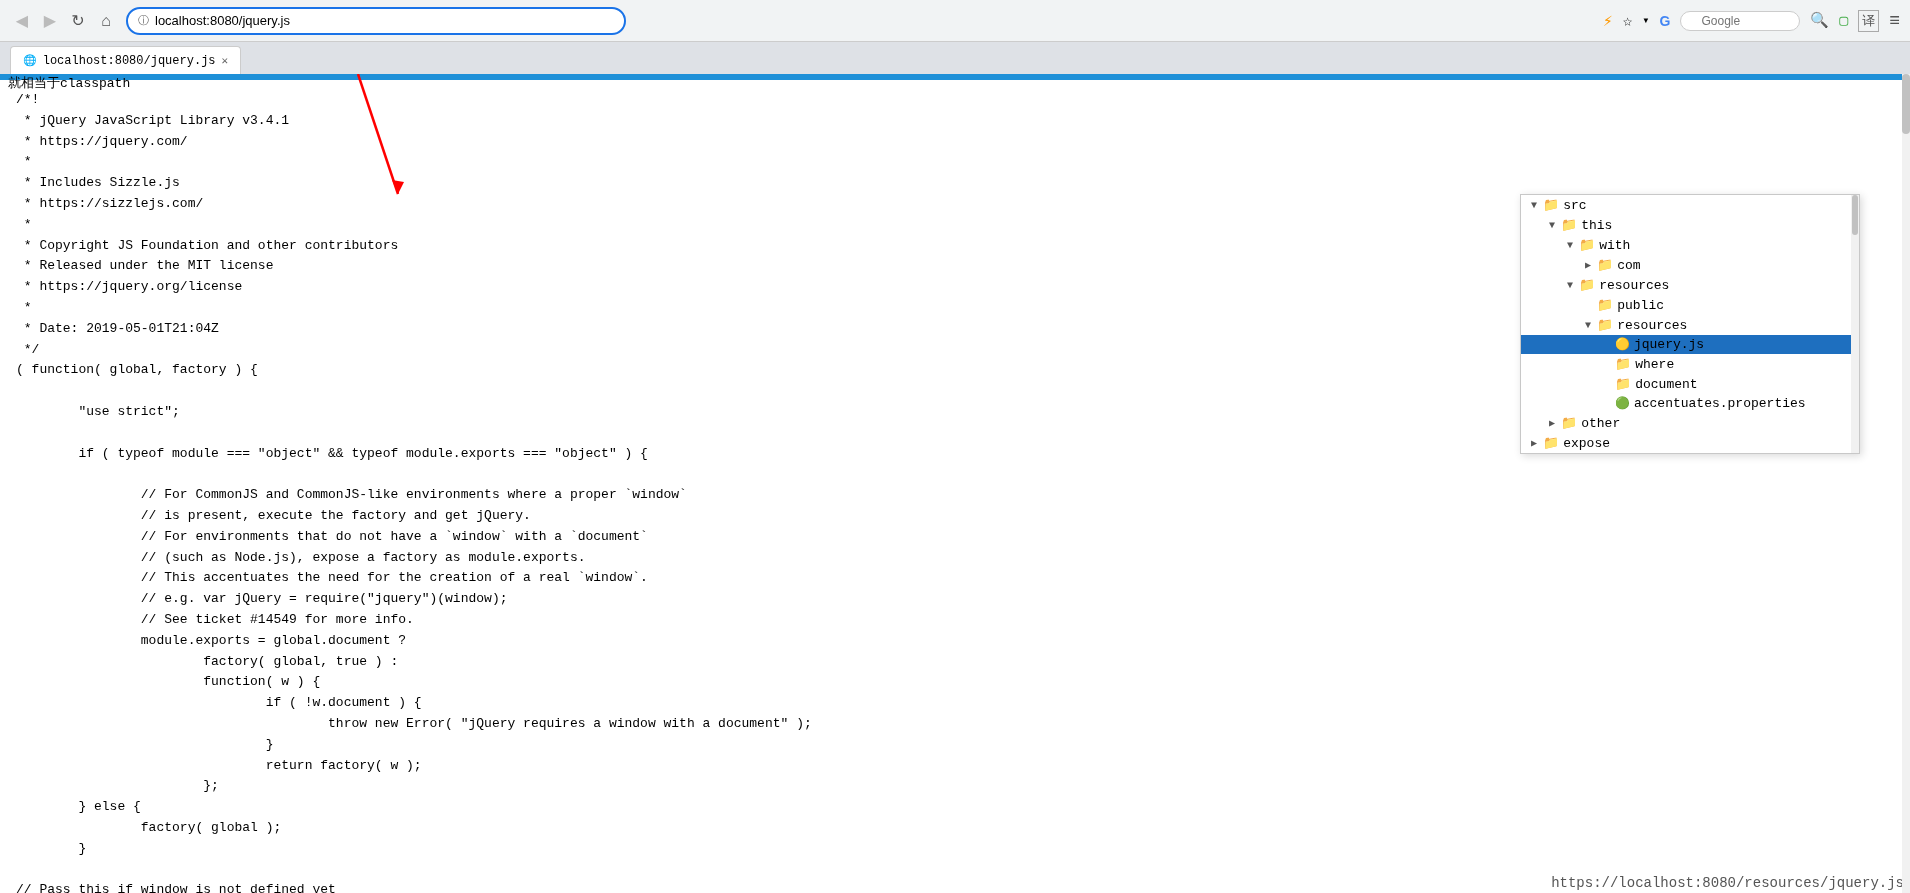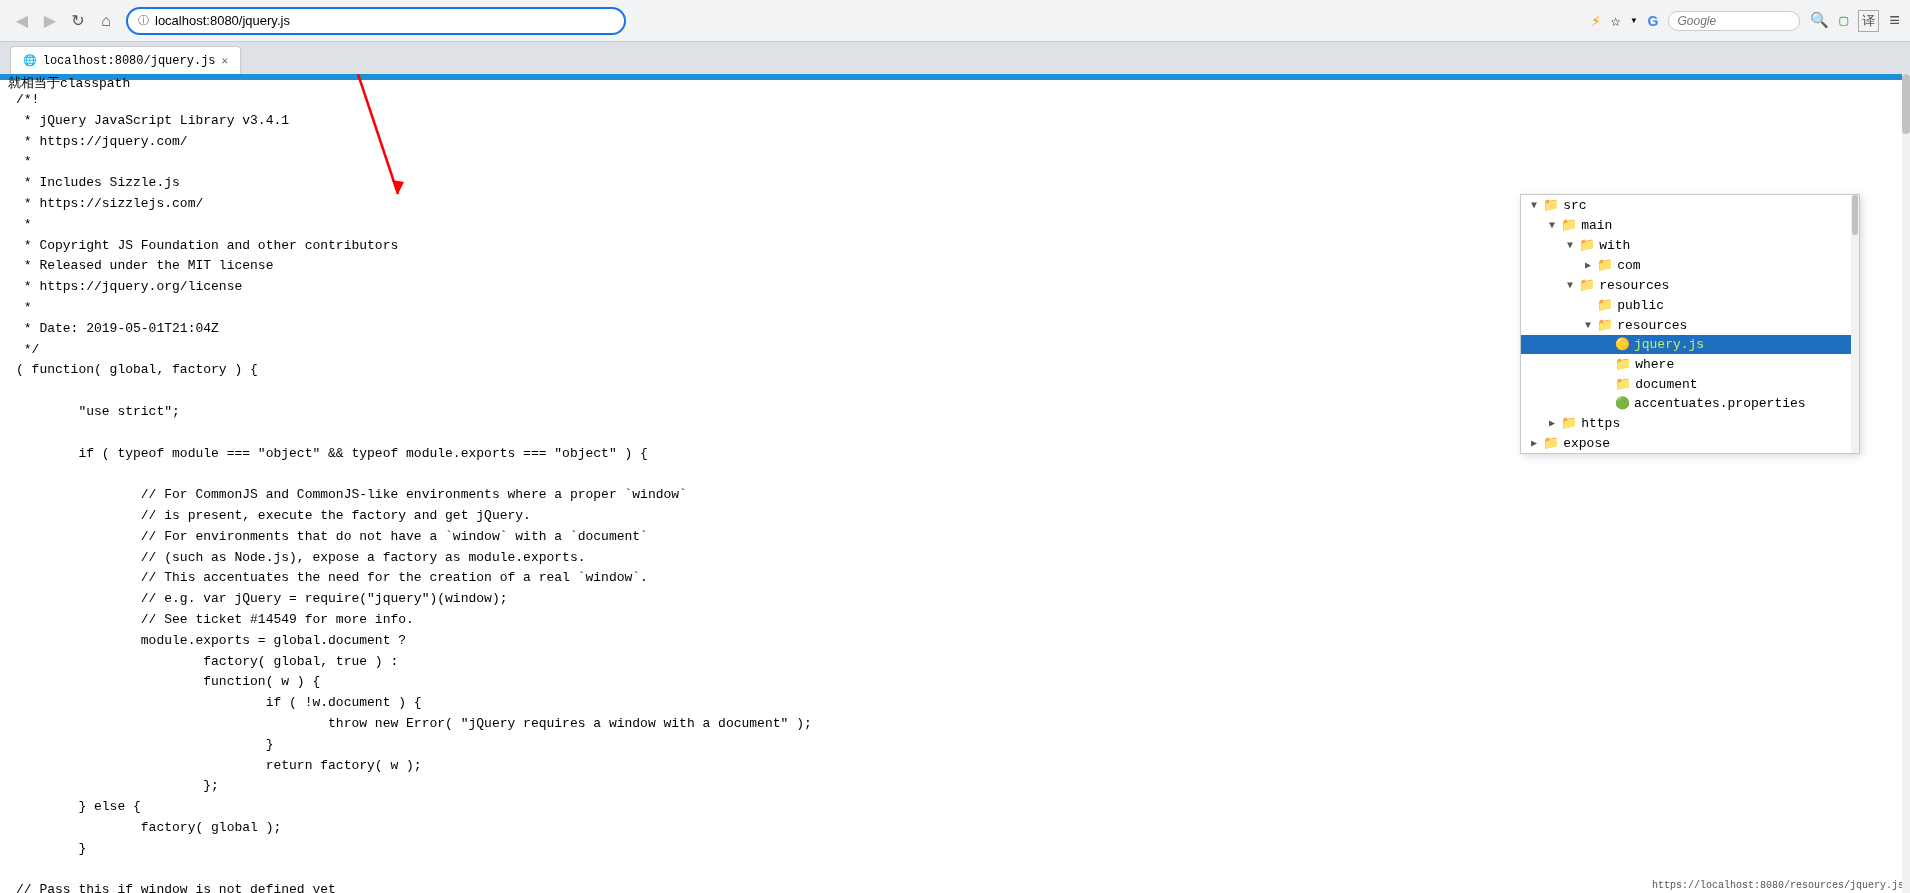--- a/index.html
+++ b/index.html
@@ -137,21 +137,21 @@
       height: 100%;
       pointer-events: none;
       z-index: 20;
     }
 
     
     .status-bar {
       position: absolute;
       bottom: 0;
       right: 0;
-      font-size: 10px;
+      font-size: 14px;
       color: #555;
       padding: 2px 6px;
     }
 
     .scrollbar-area {
       position: absolute;
       right: 0;
       top: 0;
       width: 8px;
       height: 100%;
@@ -197,21 +197,21 @@
   </div>
   <div class="address-bar">
     <span class="lock-icon">ⓘ</span>
     <input type="text" value="localhost:8080/jquery.js" style="">
   </div>
   <div class="toolbar-right">
     <span style="color:#f90;font-size:16px;">⚡</span>
     <span style="font-size:16px;cursor:pointer;">☆</span>
     <span style="font-size:12px;cursor:pointer;">▾</span>
     <span style="color:#4285f4;font-size:14px;font-weight:bold;font-family:Arial;">G</span>
-    <input type="text" placeholder="Google" style="border: 1px solid rgb(204, 204, 204); border-radius: 10px; padding: 2px 8px; font-size: 12px; width: 132px; font-style: italic;">
+    <input type="text" placeholder="Google" style="border: 1px solid rgb(204, 204, 204); border-radius: 10px; padding: 2px 20px; font-size: 12px; width: 120px;">
     <span style="font-size:15px;color:#555;cursor:pointer;">🔍</span>
     <span style="font-size:15px;color:#4caf50;">▢</span>
     <span style="font-size:13px;color:#555;cursor:pointer;border:1px solid #aaa;padding:1px 3px;">译</span>
     <span style="font-size:18px;cursor:pointer;color:#555;">≡</span>
   </div>
 </div>
 
 <div class="browser-tab-bar">
   <div class="browser-tab">
     <span style="font-size:11px;">🌐</span>
@@ -274,21 +274,21 @@
     <div style="position:relative;">
       <div id="tree-items-container">
           <div class="tree-item" style="padding-left: 6px;">
             <span class="arrow">▼</span>
             <span style="margin-right: 4px;">📁</span>
             <span>src</span>
           </div>
           <div class="tree-item" style="padding-left: 24px;">
             <span class="arrow">▼</span>
             <span style="margin-right: 4px;">📁</span>
-            <span>main</span>
+            <span>this</span>
           </div>
           <div class="tree-item" style="padding-left: 42px;">
             <span class="arrow">▼</span>
             <span style="margin-right: 4px;">📁</span>
             <span>with</span>
           </div>
           <div class="tree-item" style="padding-left: 60px;">
             <span class="arrow">▶</span>
             <span style="margin-right: 4px;">📁</span>
             <span>com</span>
@@ -304,41 +304,41 @@
             <span>public</span>
           </div>
           <div class="tree-item" style="padding-left: 60px;">
             <span class="arrow">▼</span>
             <span style="margin-right: 4px;">📁</span>
             <span>resources</span>
           </div>
           <div class="tree-item selected" style="padding-left: 78px;">
             <span class="arrow"></span>
             <span style="margin-right: 4px; font-size: 12px;">🟡</span>
-            <span style="color: #bef264;">jquery.js</span>
+            <span style="color: #000000;">jquery.js</span>
           </div>
           <div class="tree-item" style="padding-left: 78px;">
             <span class="arrow"></span>
             <span style="margin-right: 4px;">📁</span>
             <span>where</span>
           </div>
           <div class="tree-item" style="padding-left: 78px;">
             <span class="arrow"></span>
             <span style="margin-right: 4px;">📁</span>
             <span>document</span>
           </div>
           <div class="tree-item" style="padding-left: 78px;">
             <span class="arrow"></span>
             <span style="margin-right: 4px; font-size: 12px;">🟢</span>
             <span>accentuates.properties</span>
           </div>
           <div class="tree-item" style="padding-left: 24px;">
             <span class="arrow">▶</span>
             <span style="margin-right: 4px;">📁</span>
-            <span>https</span>
+            <span>other</span>
           </div>
           <div class="tree-item" style="padding-left: 6px;">
             <span class="arrow">▶</span>
             <span style="margin-right: 4px;">📁</span>
             <span>expose</span>
           </div>
         </div>
       <div class="tree-scroll">
         <div class="tree-scroll-thumb"></div>
       </div>

